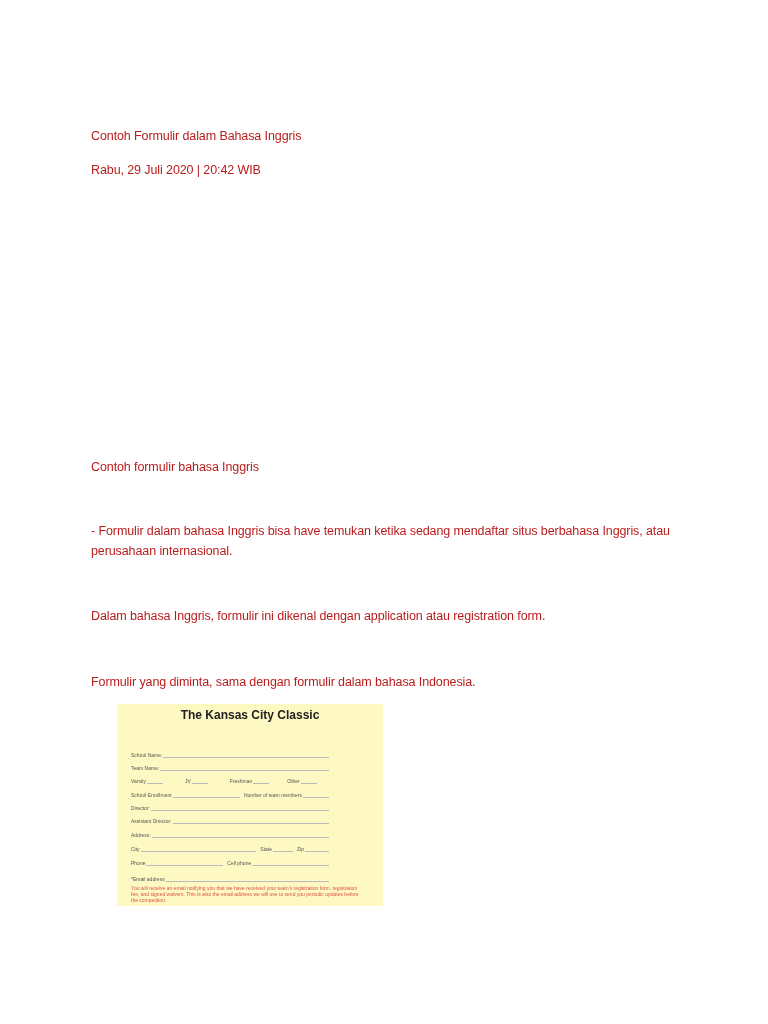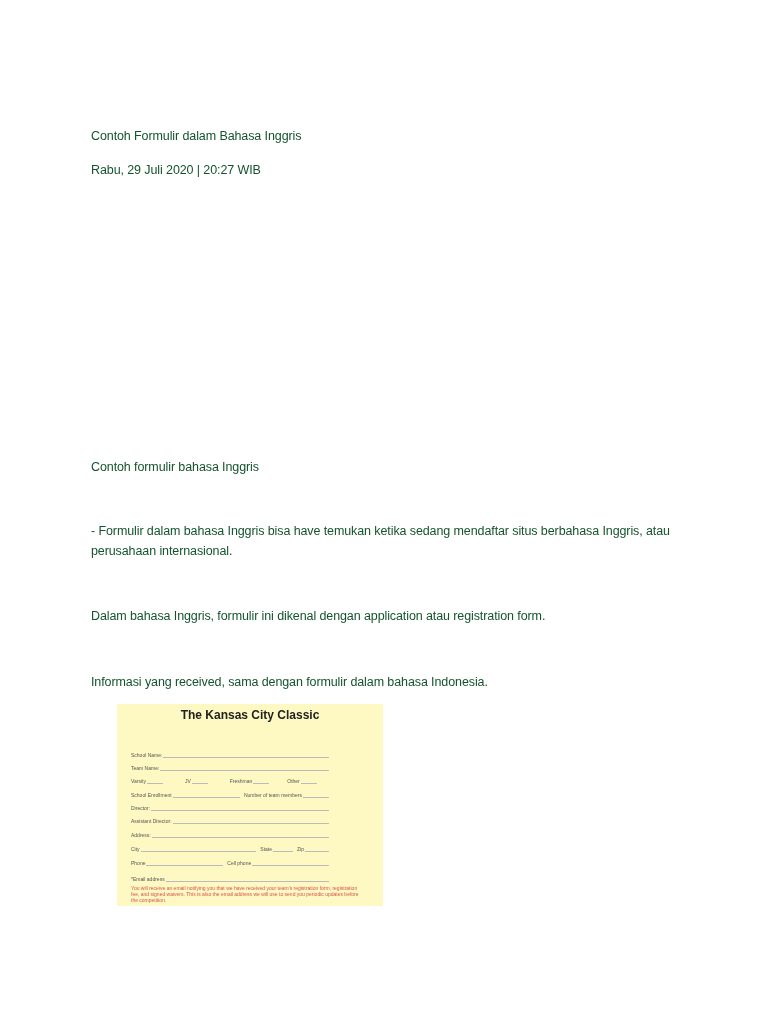--- a/index.html
+++ b/index.html
@@ -1,42 +1,42 @@
 <!DOCTYPE html>
 <html><head>
   <meta charset="utf-8">
   <style>
     html, body { margin: 0; padding: 0; background: #ffffff; }
     body { width: 768px; height: 1024px; position: relative; overflow: hidden;
            font-family: "Liberation Sans", "DejaVu Sans", sans-serif; color: #111; }
     .txt { position: absolute; left: 91px; font-size: 12.5px; line-height: 20px;
-           font-family: "Liberation Sans", sans-serif; color: #14532d; letter-spacing: -0.1px; }
+           font-family: "Liberation Sans", sans-serif; color: #b91c1c; letter-spacing: -0.1px; }
     .form-img { position: absolute; left: 117px; top: 704px; width: 266px; height: 202px;
                 background: #fef9c3; filter: blur(0.3px); }
     .form-title { text-align: center; font-weight: bold; font-size: 12px; line-height: 15px;
                   color: #222; margin-top: 4px; font-family: "Liberation Sans", sans-serif; }
     .frow { position: absolute; left: 14px; right: 50px; font-size: 5px; color: #555;
             display: flex; align-items: flex-end; height: 8px; font-family: "Liberation Sans", sans-serif; }
     .frow .lbl { white-space: nowrap; margin-right: 1px; }
     .frow .ln { flex: 1; border-bottom: 1px solid #bbb; height: 5px; margin-right: 4px; }
     .frow .ln.short { flex: 0 0 16px; }
     .note { position: absolute; left: 14px; right: 20px; top: 181px; font-size: 5px; line-height: 6px;
             color: #d9534f; font-family: "Liberation Sans", sans-serif; }
   </style>
 </head>
 <body>
 
 <div class="txt" style="top:126px;">Contoh Formulir dalam Bahasa Inggris</div>
-<div class="txt" style="top:160px;">Rabu, 29 Juli 2020 | 20:27 WIB</div>
+<div class="txt" style="top:160px;">Rabu, 29 Juli 2020 | 20:42 WIB</div>
 
 <div class="txt" style="top:457px;">Contoh formulir bahasa Inggris</div>
 
 <div class="txt" style="top:521px; width:580px;">- Formulir dalam bahasa Inggris bisa have temukan ketika sedang mendaftar situs berbahasa Inggris, atau perusahaan internasional.</div>
 <div class="txt" style="top:606px; width:580px;">Dalam bahasa Inggris, formulir ini dikenal dengan application atau registration form.</div>
-<div class="txt" style="top:672px; width:580px;">Informasi yang received, sama dengan formulir dalam bahasa Indonesia.</div>
+<div class="txt" style="top:672px; width:580px;">Formulir yang diminta, sama dengan formulir dalam bahasa Indonesia.</div>
 
 <div class="form-img">
   <div class="form-title">The Kansas City Classic</div>
 
   <div class="frow" style="top:46px;">
     <span class="lbl">School Name:</span>
       <span class="ln"></span>
   </div>
   <div class="frow" style="top:59px;">
     <span class="lbl">Team Name:</span>

